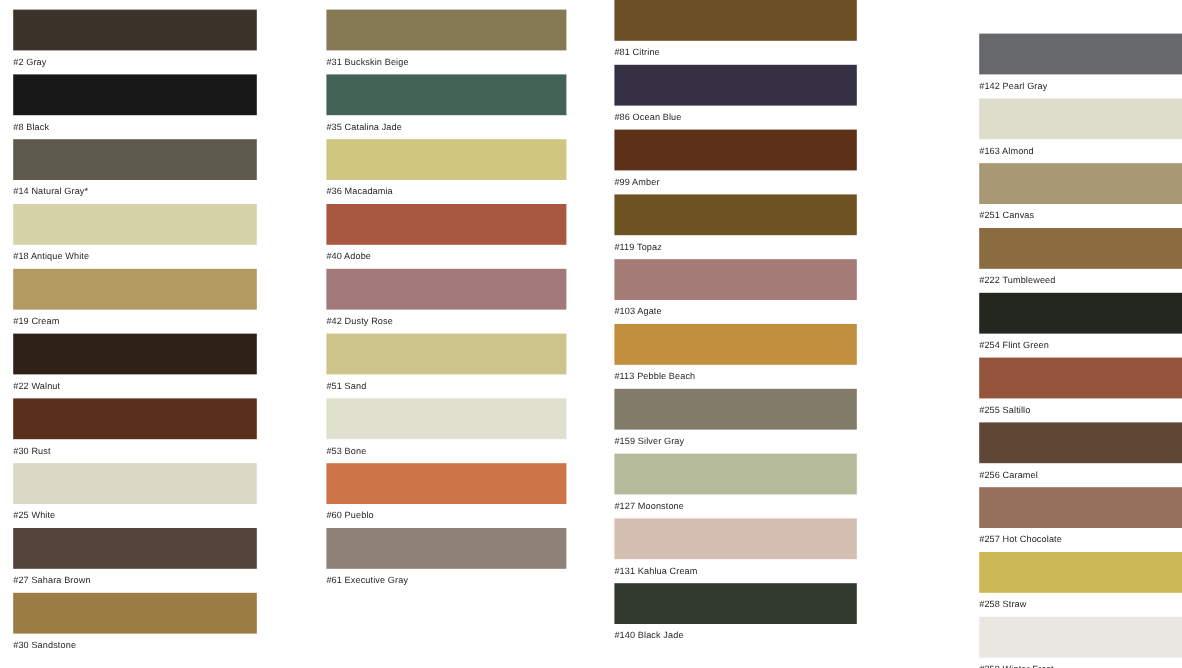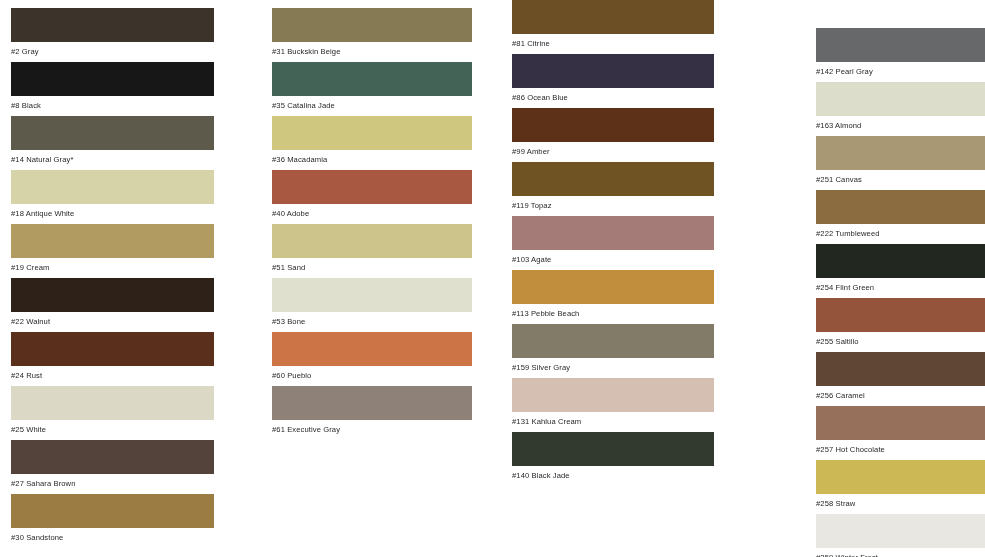--- a/index.html
+++ b/index.html
@@ -77,21 +77,21 @@
     <div class="swatch-cell">
       <span class="swatch" style="background-color: rgb(177, 155, 97);"></span>
       <span class="swatch-label">#19 Cream</span>
     </div>
     <div class="swatch-cell">
       <span class="swatch" style="background-color: rgb(46, 33, 23);"></span>
       <span class="swatch-label">#22 Walnut</span>
     </div>
     <div class="swatch-cell">
       <span class="swatch" style="background-color: rgb(90, 47, 28);"></span>
-      <span class="swatch-label">#24 Rust</span>
+      <span class="swatch-label">#30 Rust</span>
     </div>
     <div class="swatch-cell">
       <span class="swatch" style="background-color: rgb(220, 216, 198);"></span>
       <span class="swatch-label">#25 White</span>
     </div>
     <div class="swatch-cell">
       <span class="swatch" style="background-color: rgb(84, 67, 58);"></span>
       <span class="swatch-label">#27 Sahara Brown</span>
     </div>
     <div class="swatch-cell">
@@ -111,20 +111,24 @@
     </div>
     <div class="swatch-cell">
       <span class="swatch" style="background-color: rgb(207, 199, 127);"></span>
       <span class="swatch-label">#36 Macadamia</span>
     </div>
     <div class="swatch-cell">
       <span class="swatch" style="background-color: rgb(168, 87, 64);"></span>
       <span class="swatch-label">#40 Adobe</span>
     </div>
     <div class="swatch-cell">
+      <span class="swatch" style="background-color: rgb(163, 120, 122);"></span>
+      <span class="swatch-label">#42 Dusty Rose</span>
+    </div>
+    <div class="swatch-cell">
       <span class="swatch" style="background-color: rgb(205, 196, 139);"></span>
       <span class="swatch-label">#51 Sand</span>
     </div>
     <div class="swatch-cell">
       <span class="swatch" style="background-color: rgb(224, 224, 207);"></span>
       <span class="swatch-label">#53 Bone</span>
     </div>
     <div class="swatch-cell">
       <span class="swatch" style="background-color: rgb(204, 116, 69);"></span>
       <span class="swatch-label">#60 Pueblo</span>
@@ -158,20 +162,24 @@
     </div>
     <div class="swatch-cell">
       <span class="swatch" style="background-color: rgb(192, 142, 60);"></span>
       <span class="swatch-label">#113 Pebble Beach</span>
     </div>
     <div class="swatch-cell">
       <span class="swatch" style="background-color: rgb(129, 123, 104);"></span>
       <span class="swatch-label">#159 Silver Gray</span>
     </div>
     <div class="swatch-cell">
+      <span class="swatch" style="background-color: rgb(181, 187, 154);"></span>
+      <span class="swatch-label">#127 Moonstone</span>
+    </div>
+    <div class="swatch-cell">
       <span class="swatch" style="background-color: rgb(212, 191, 178);"></span>
       <span class="swatch-label">#131 Kahlua Cream</span>
     </div>
     <div class="swatch-cell">
       <span class="swatch" style="background-color: rgb(50, 57, 47);"></span>
       <span class="swatch-label">#140 Black Jade</span>
     </div>
   </div>
 
   <div class="column col-4">

